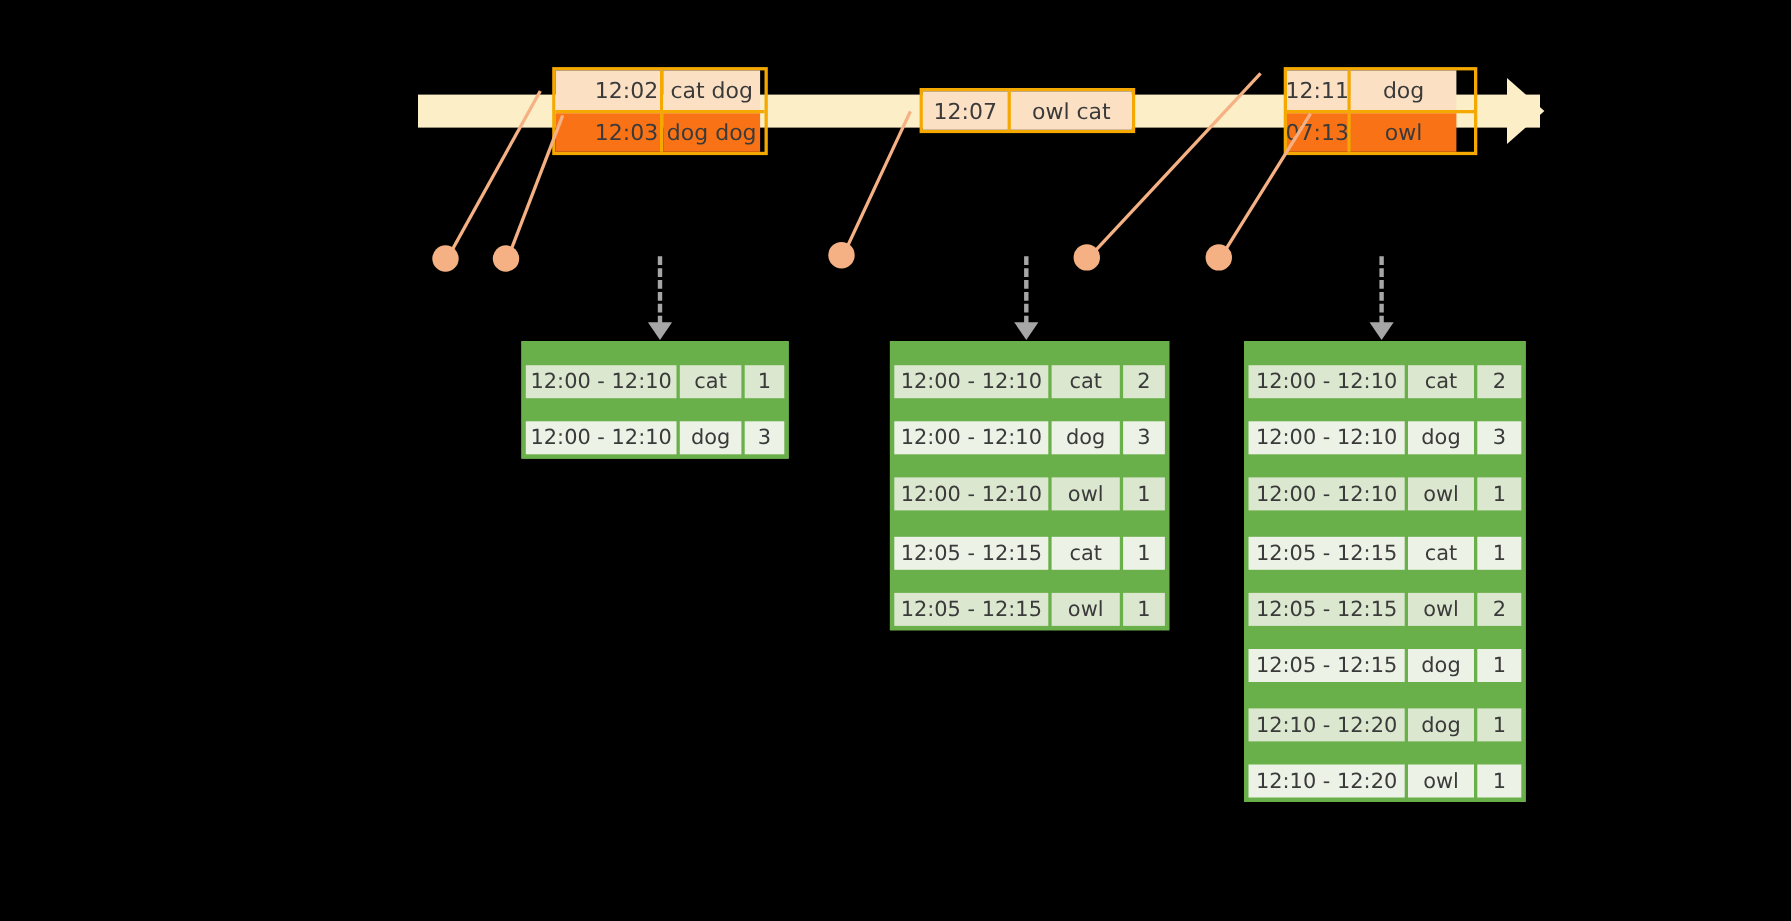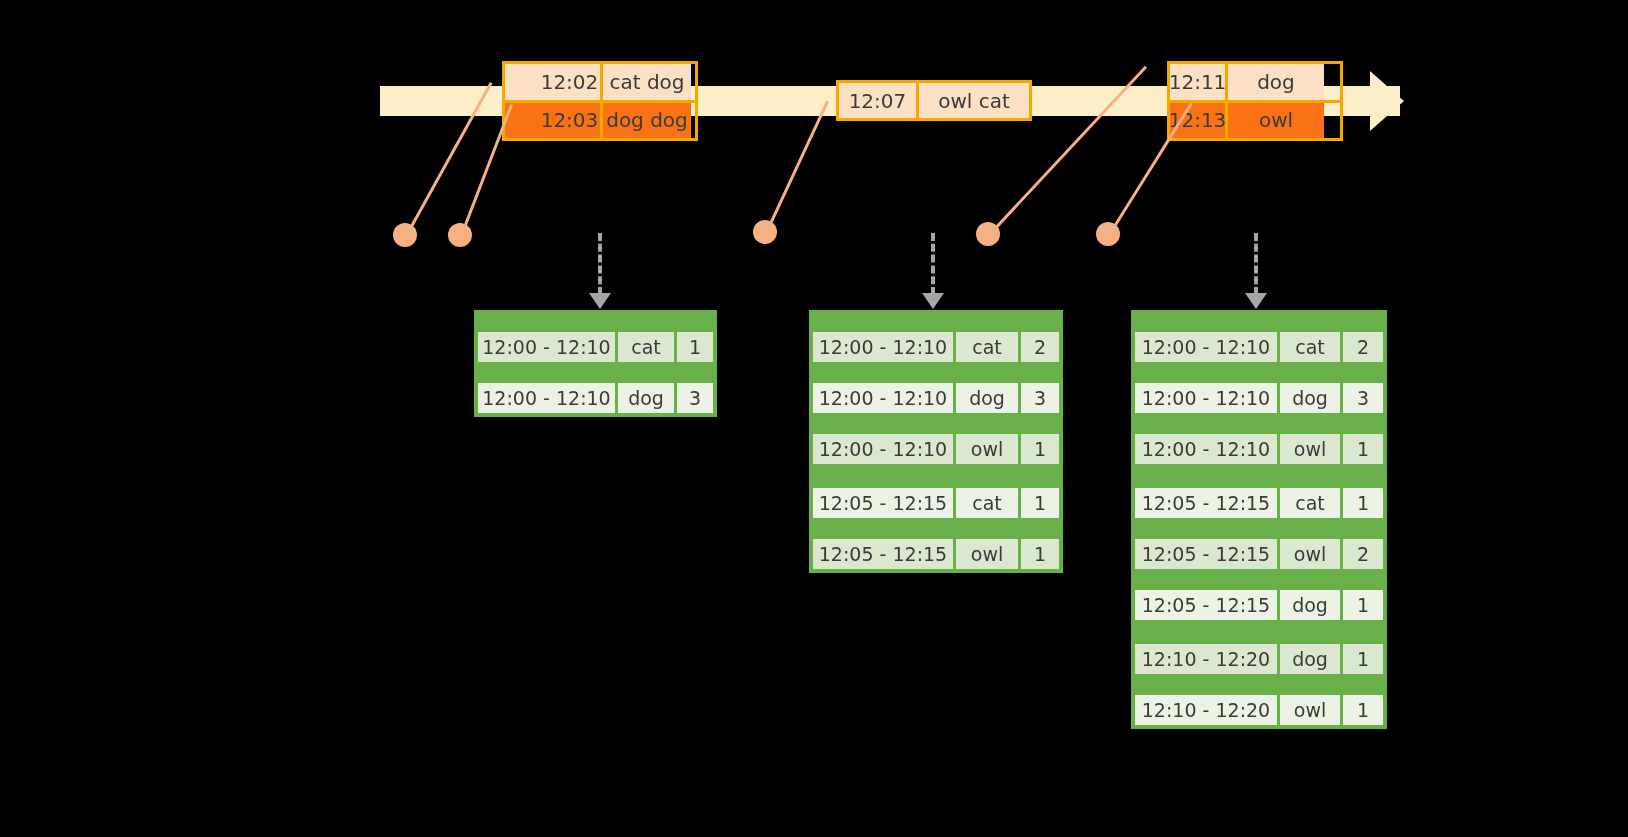--- a/index.html
+++ b/index.html
@@ -101,21 +101,21 @@
       <div class="ev-val">owl cat</div>
     </div>
   </div>
 
   <div class="ev" id="ev3">
     <div class="ev-row shade-a">
       <div class="ev-time">12:11</div>
       <div class="ev-val">dog</div>
     </div>
     <div class="ev-row shade-b">
-      <div class="ev-time">12:13</div>
+      <div class="ev-time">07:13</div>
       <div class="ev-val">owl</div>
     </div>
   </div>
 
   <div class="conn" style="left:405px;top:235px;width:175px;transform:rotate(-61deg);"></div>
   <div class="conn" style="left:460px;top:235px;width:140px;transform:rotate(-69deg);"></div>
   <div class="conn" style="left:765px;top:232px;width:145px;transform:rotate(-65deg);"></div>
   <div class="conn" style="left:988px;top:234px;width:230px;transform:rotate(-47deg);"></div>
   <div class="conn" style="left:1108px;top:234px;width:155px;transform:rotate(-58deg);"></div>
 

